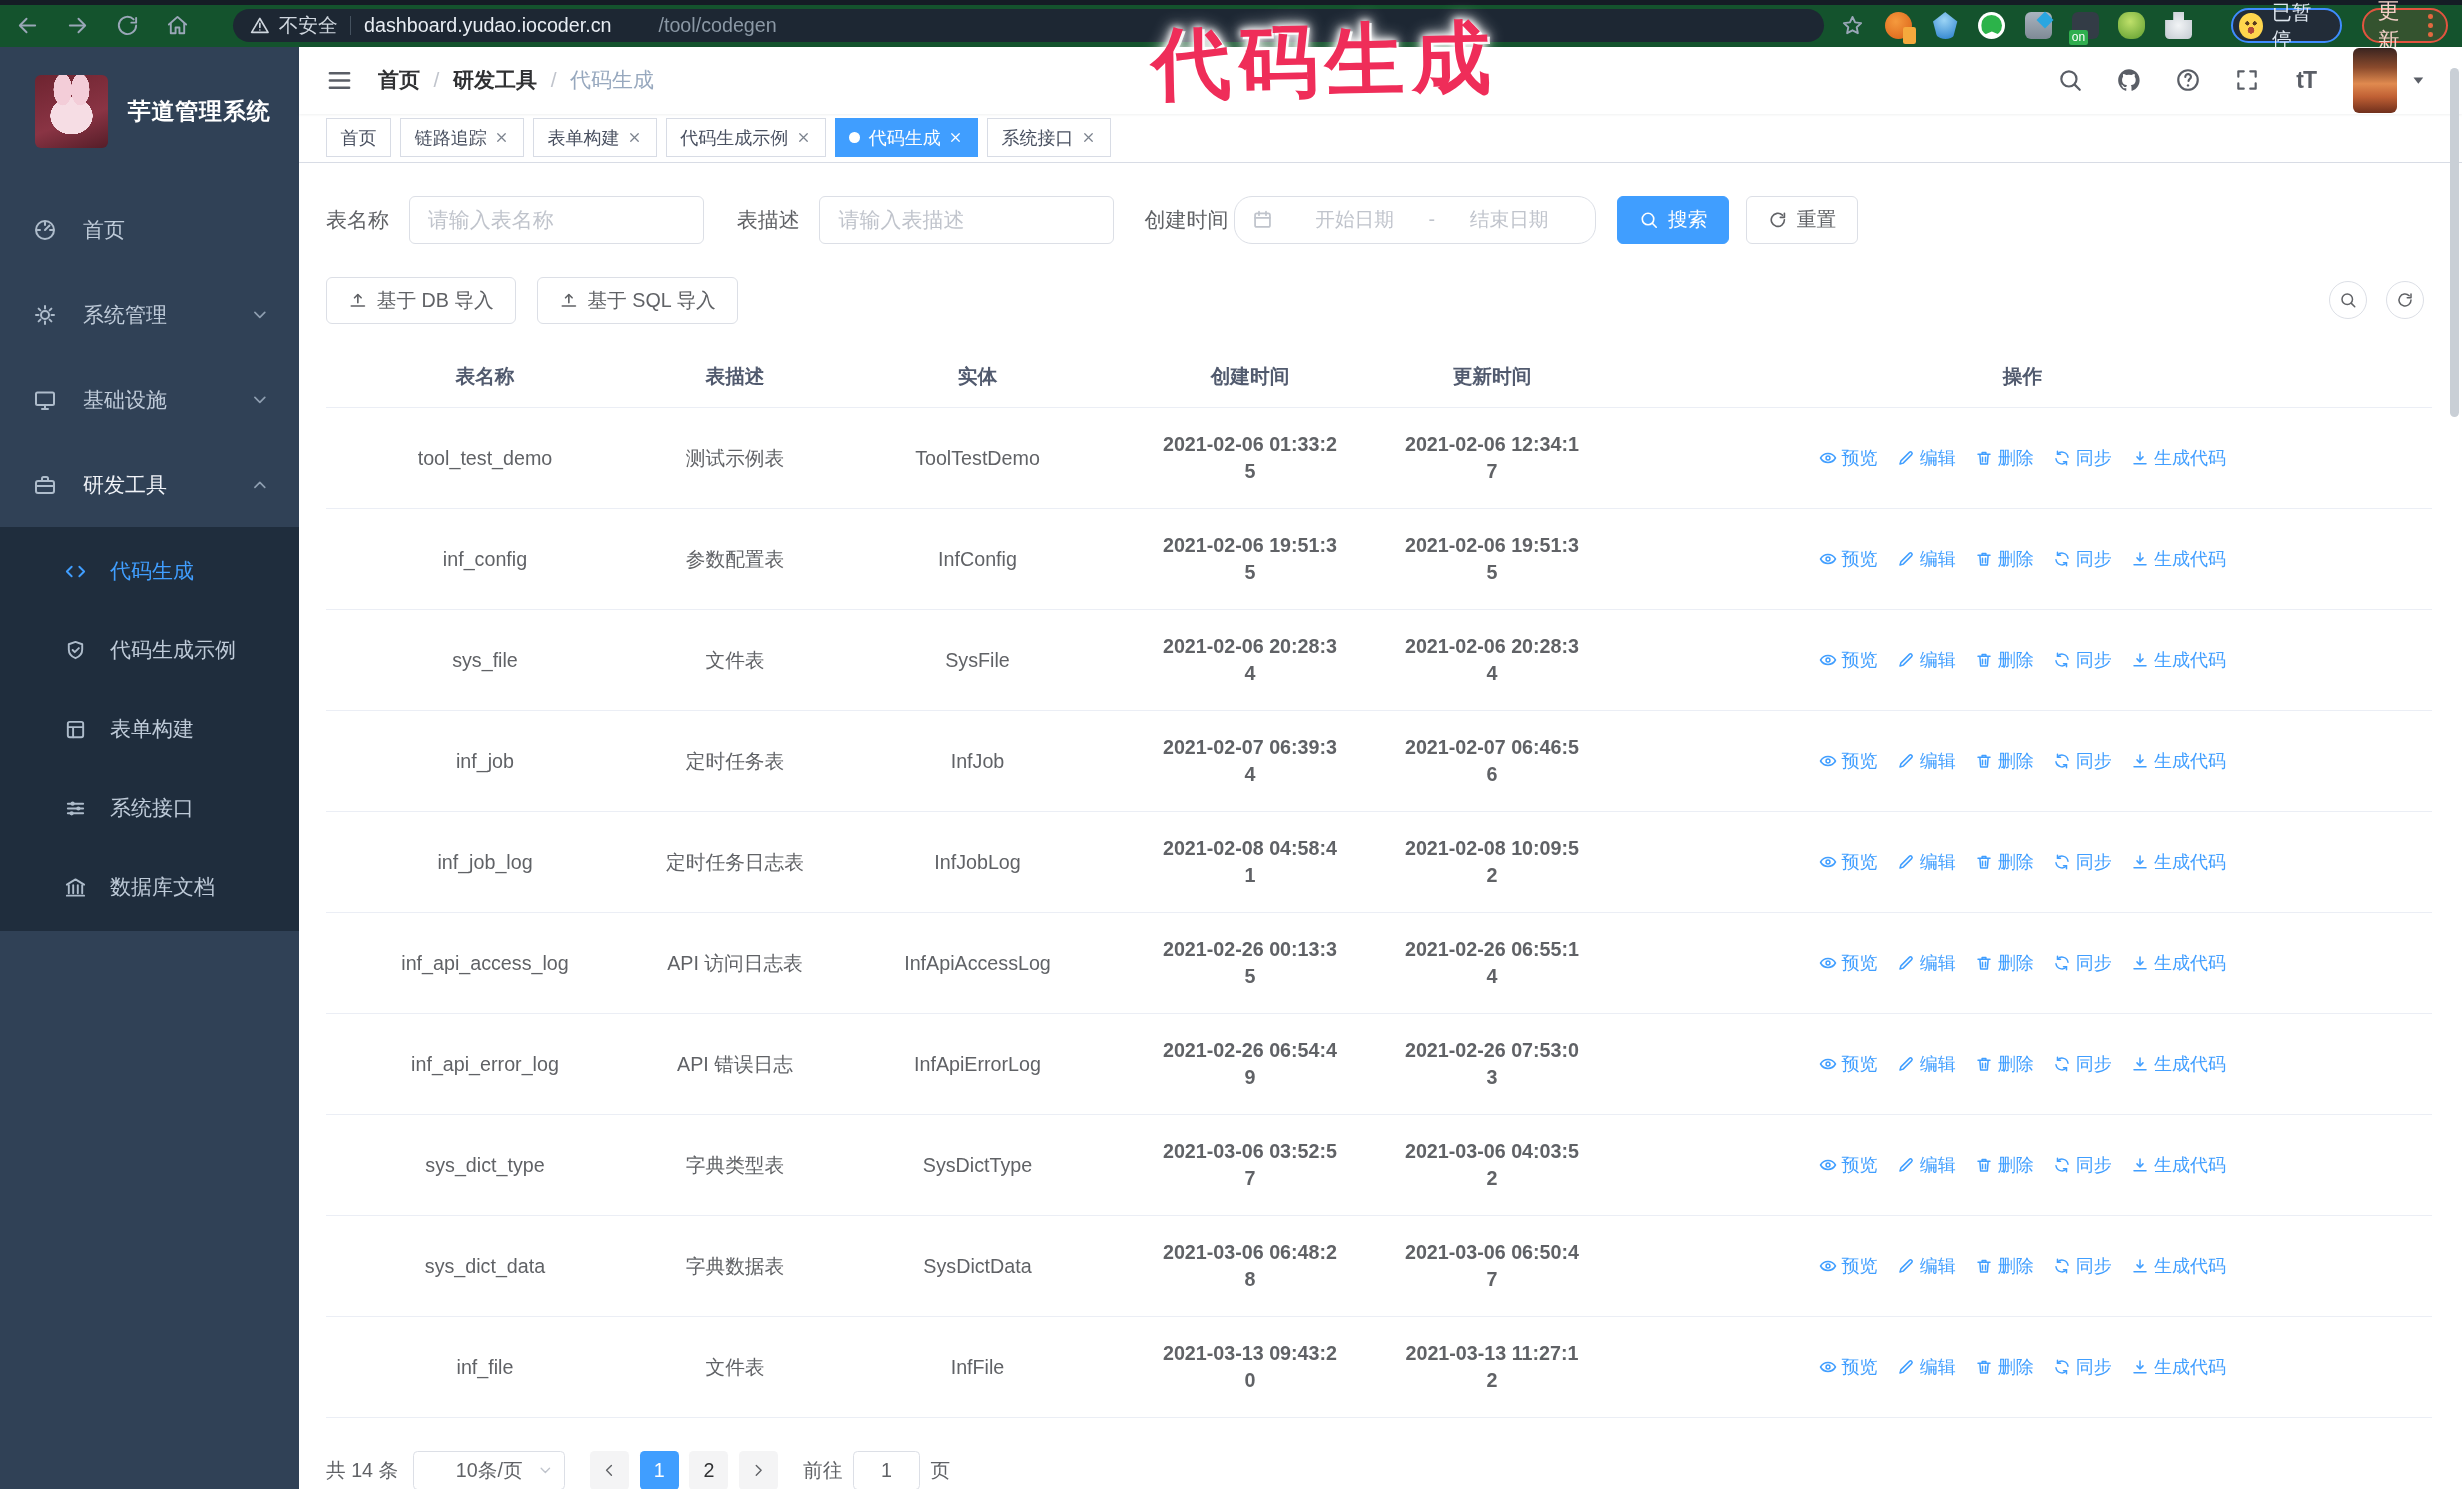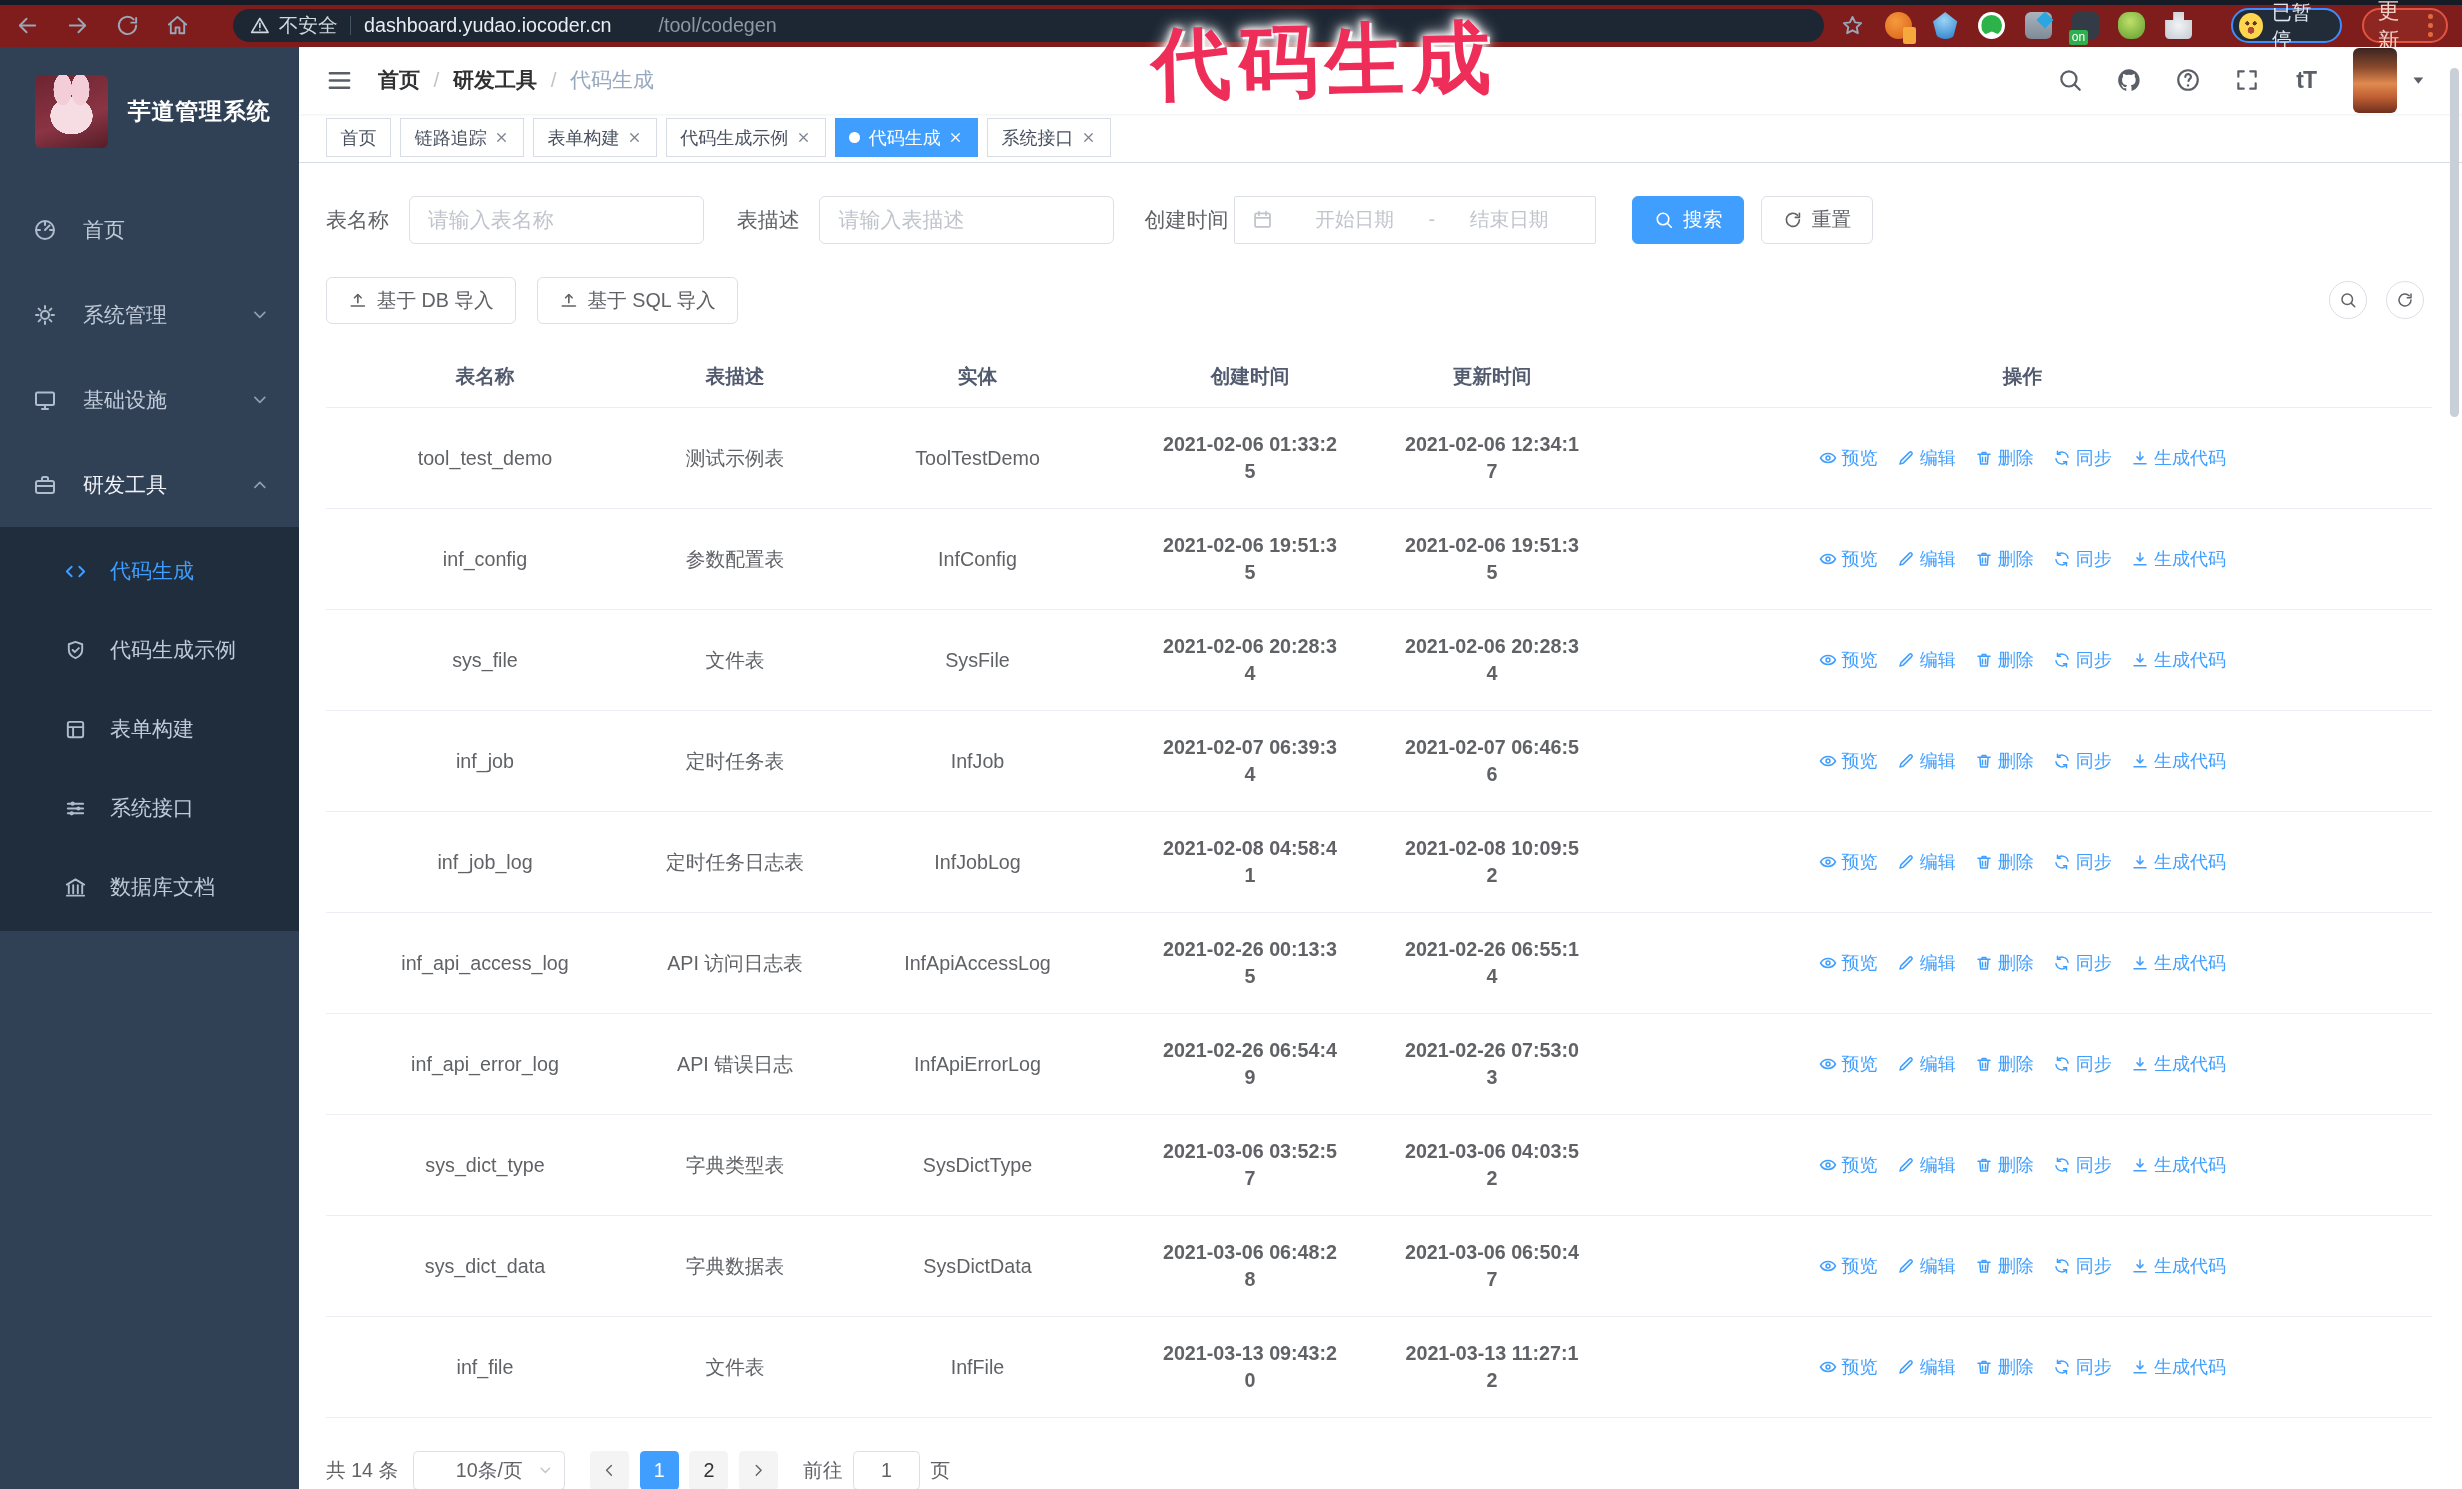--- a/index.html
+++ b/index.html
@@ -2,21 +2,21 @@
 <html style="font-size:12px"><head>
 <meta charset="utf-8">
 <style>
   * { margin:0; padding:0; box-sizing:border-box; }
   html,body { width:2462px; height:1490px; overflow:hidden; background:#fff;
     font-family:"Liberation Sans","DejaVu Sans",sans-serif; }
   .stage { position:relative; width:2462px; height:1490px; overflow:hidden; }
   svg { display:block; }
 
   
-  .chrome { height:47px; background:#7f1d1d; }
+  .chrome { height:47px; background:#14532d; }
   .chrome-top { height:4.5px; background:#151c25; }
   .chrome-bar { height:42px; display:flex; align-items:center; padding:0 13.6px; }
   .chrome-btn { width:27px; height:27px; margin-right:23px; color:#9aa7b8; display:flex; align-items:center; justify-content:center; }
   .chrome-btn svg { width:23px; height:23px; }
   .url-pill { flex:0 0 1591px; height:33px; margin-left:19.7px; background:#1d2733; border-radius:16.7px;
     display:flex; align-items:center; padding:0 16.7px; }
   .url-warning { color:#cfd6de; width:19.7px; height:19.7px; margin-right:9px; }
   .url-warning svg { width:19.7px; height:19.7px; }
   .url-sec { color:#cfd6de; font-size:19.7px; margin-right:12px; }
   .url-div { width:0.8px; height:19.7px; background:#45525f; margin-right:13.6px; }
@@ -109,22 +109,22 @@
   .tab.active .tab-close { color:#fff; }
 
   
   .content { flex:1; padding:33px 30px 0 27px; position:relative; }
   .filter-row { display:flex; align-items:center; }
   .f-label { font-size:21px; color:#606266; margin-right:19.7px; white-space:nowrap; }
   .f-input { width:295px; height:48px; border:0.8px solid #dcdfe6; border-radius:6px; padding:0 18px;
     font-size:21px; color:#606266; outline:none; }
   .f-input::placeholder { color:#c0c4cc; }
   .gap44 { margin-right:33px; } .gap40 { margin-right:30px; } .gap8 { margin-right:6px; }
-  .date-box { width:362px; height:48px; border:0.8px solid #dcdfe6; border-radius:2px; display:flex; align-items:center;
-    padding:0 16.7px; margin-right:36px; }
+  .date-box { width:362px; height:48px; border:0.8px solid #dcdfe6; border-radius:18px; display:flex; align-items:center;
+    padding:0 16.7px; margin-right:21px; }
   .date-box .cal { color:#c0c4cc; width:21px; height:21px; margin-right:12px; }
   .date-box .cal svg { width:21px; height:21px; }
   .date-ph { flex:1; text-align:center; color:#c0c4cc; font-size:19.7px; }
   .date-sep { color:#c0c4cc; font-size:19.7px; margin:0 4.5px; }
   .btn { height:48px; border-radius:6px; display:inline-flex; align-items:center; justify-content:center;
     font-size:19.7px; cursor:pointer; border:0.8px solid #dcdfe6; background:#fff; color:#606266; padding:0 21px; }
   .btn svg { width:19.7px; height:19.7px; margin-right:9px; }
   .btn-primary { background:#409eff; border-color:#409eff; color:#fff; }
   .btn-reset { margin-left:16.7px; }
 

